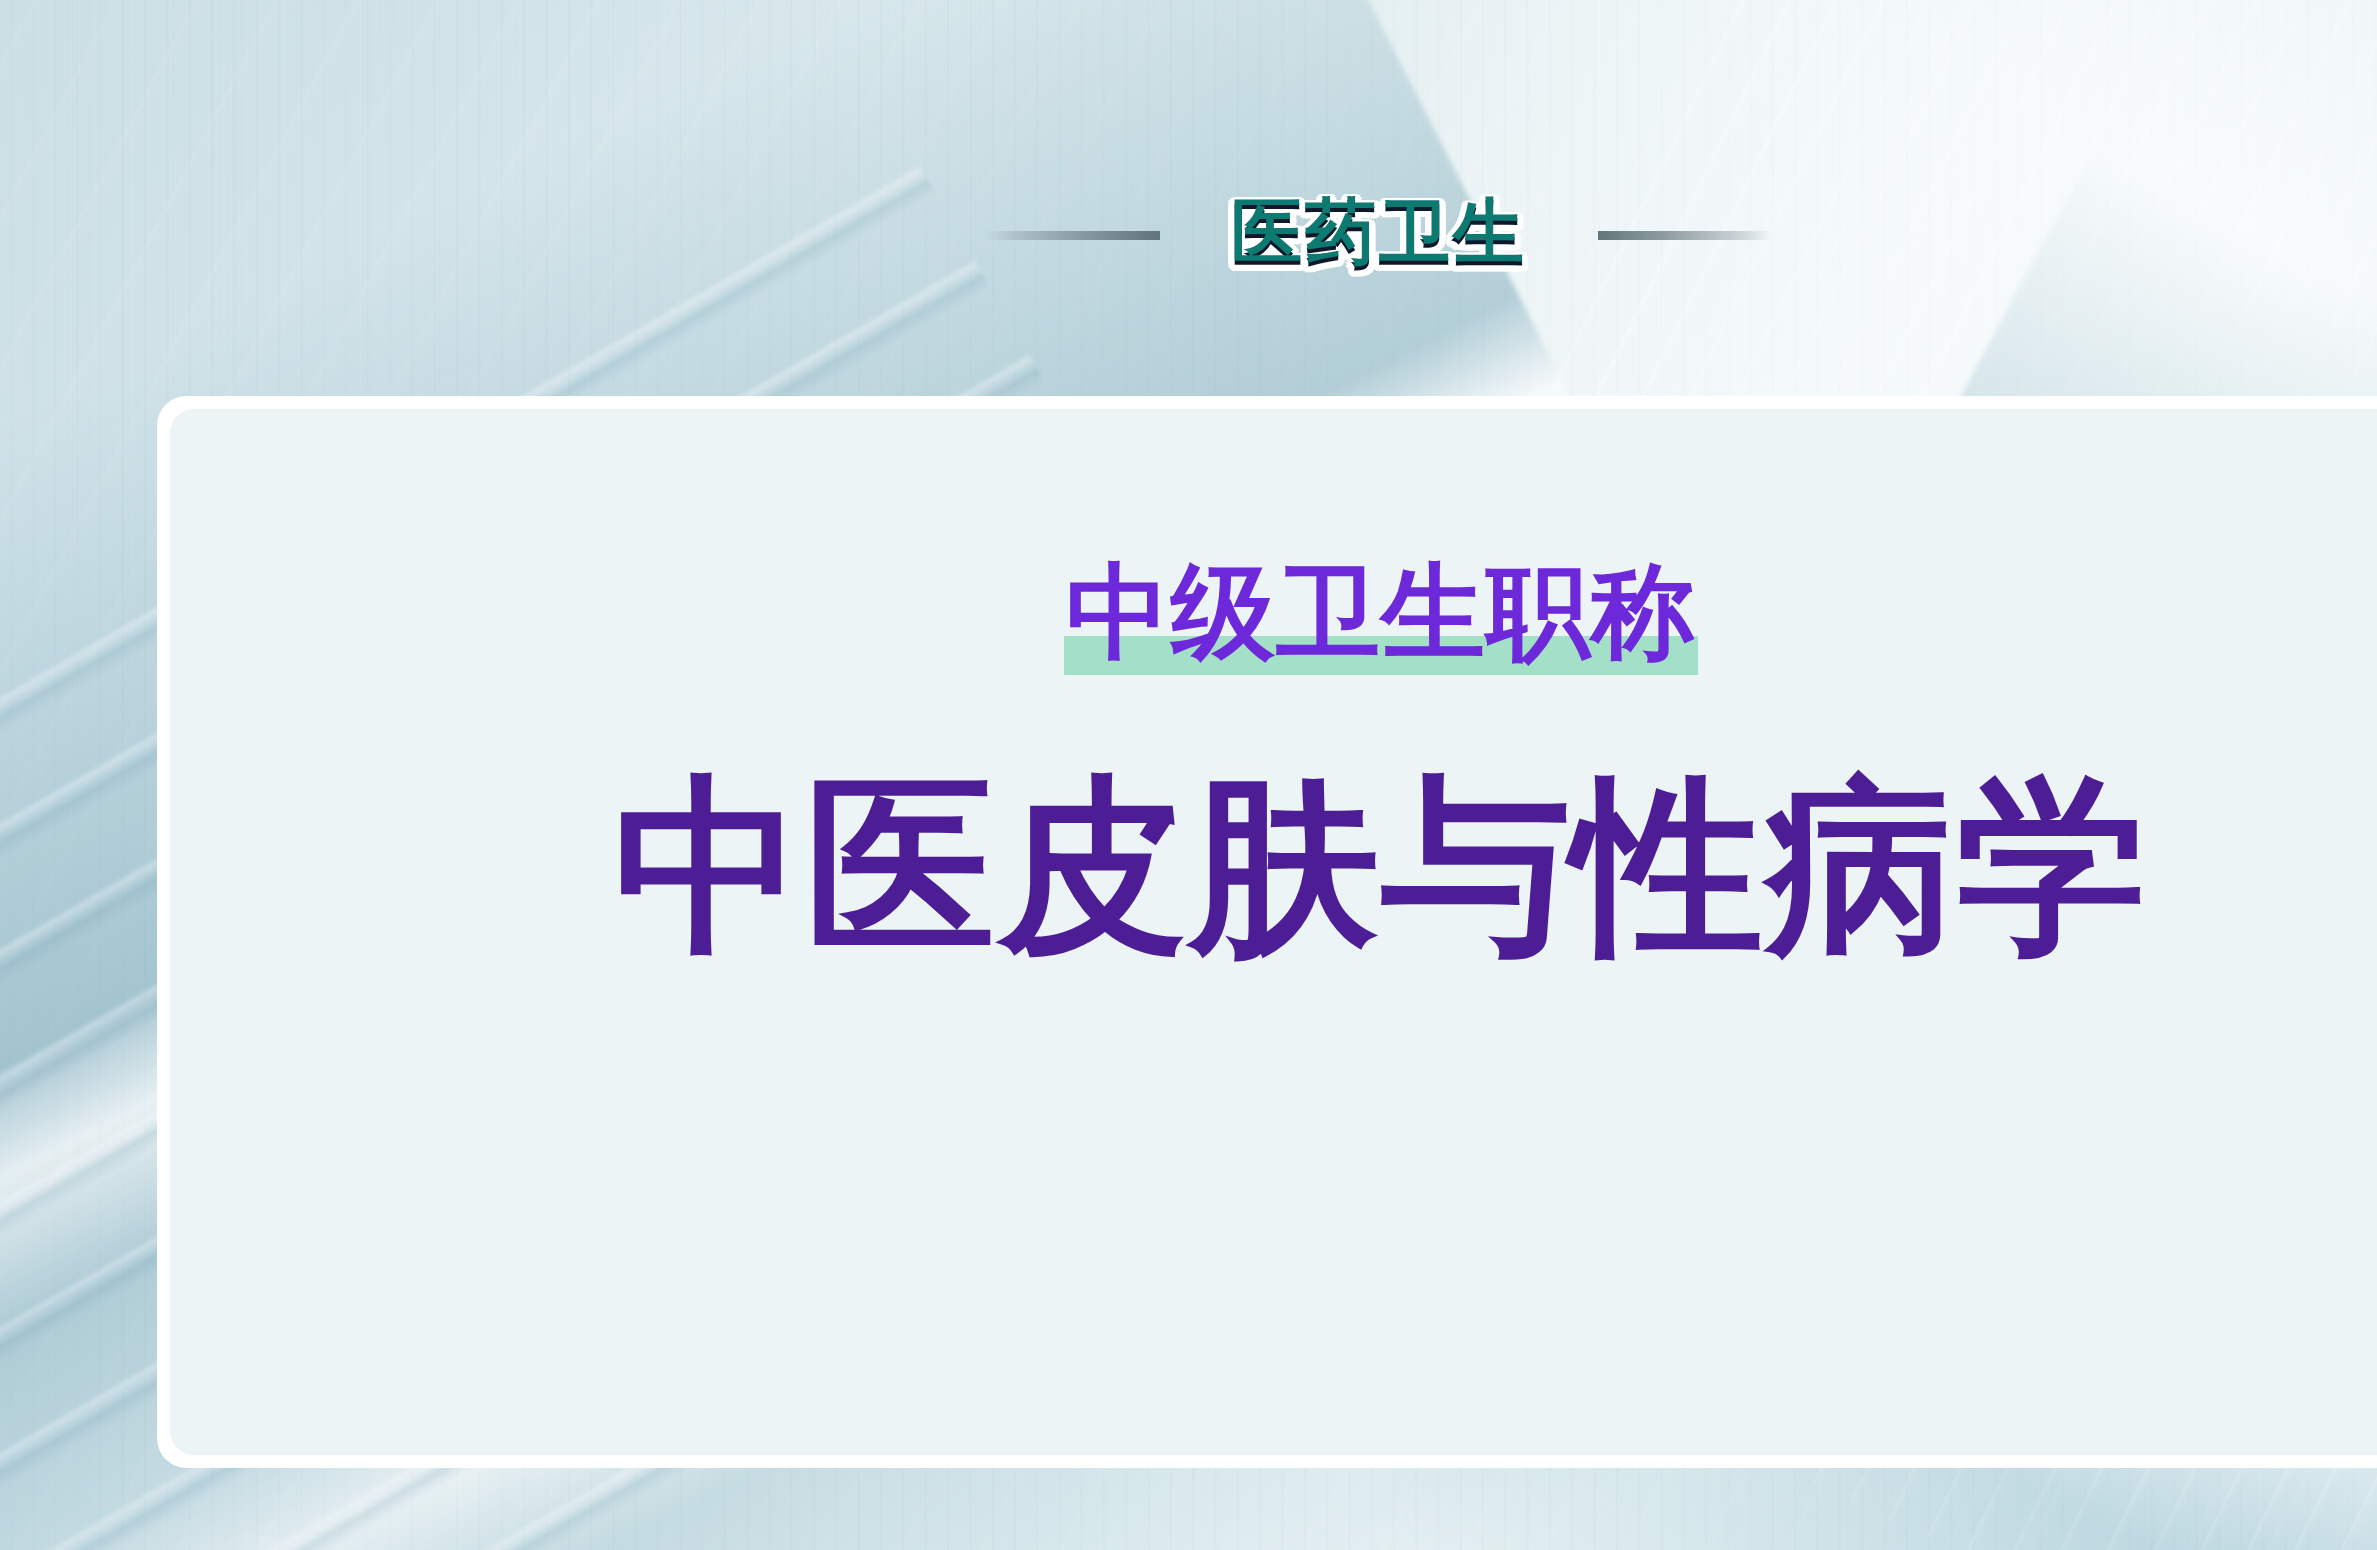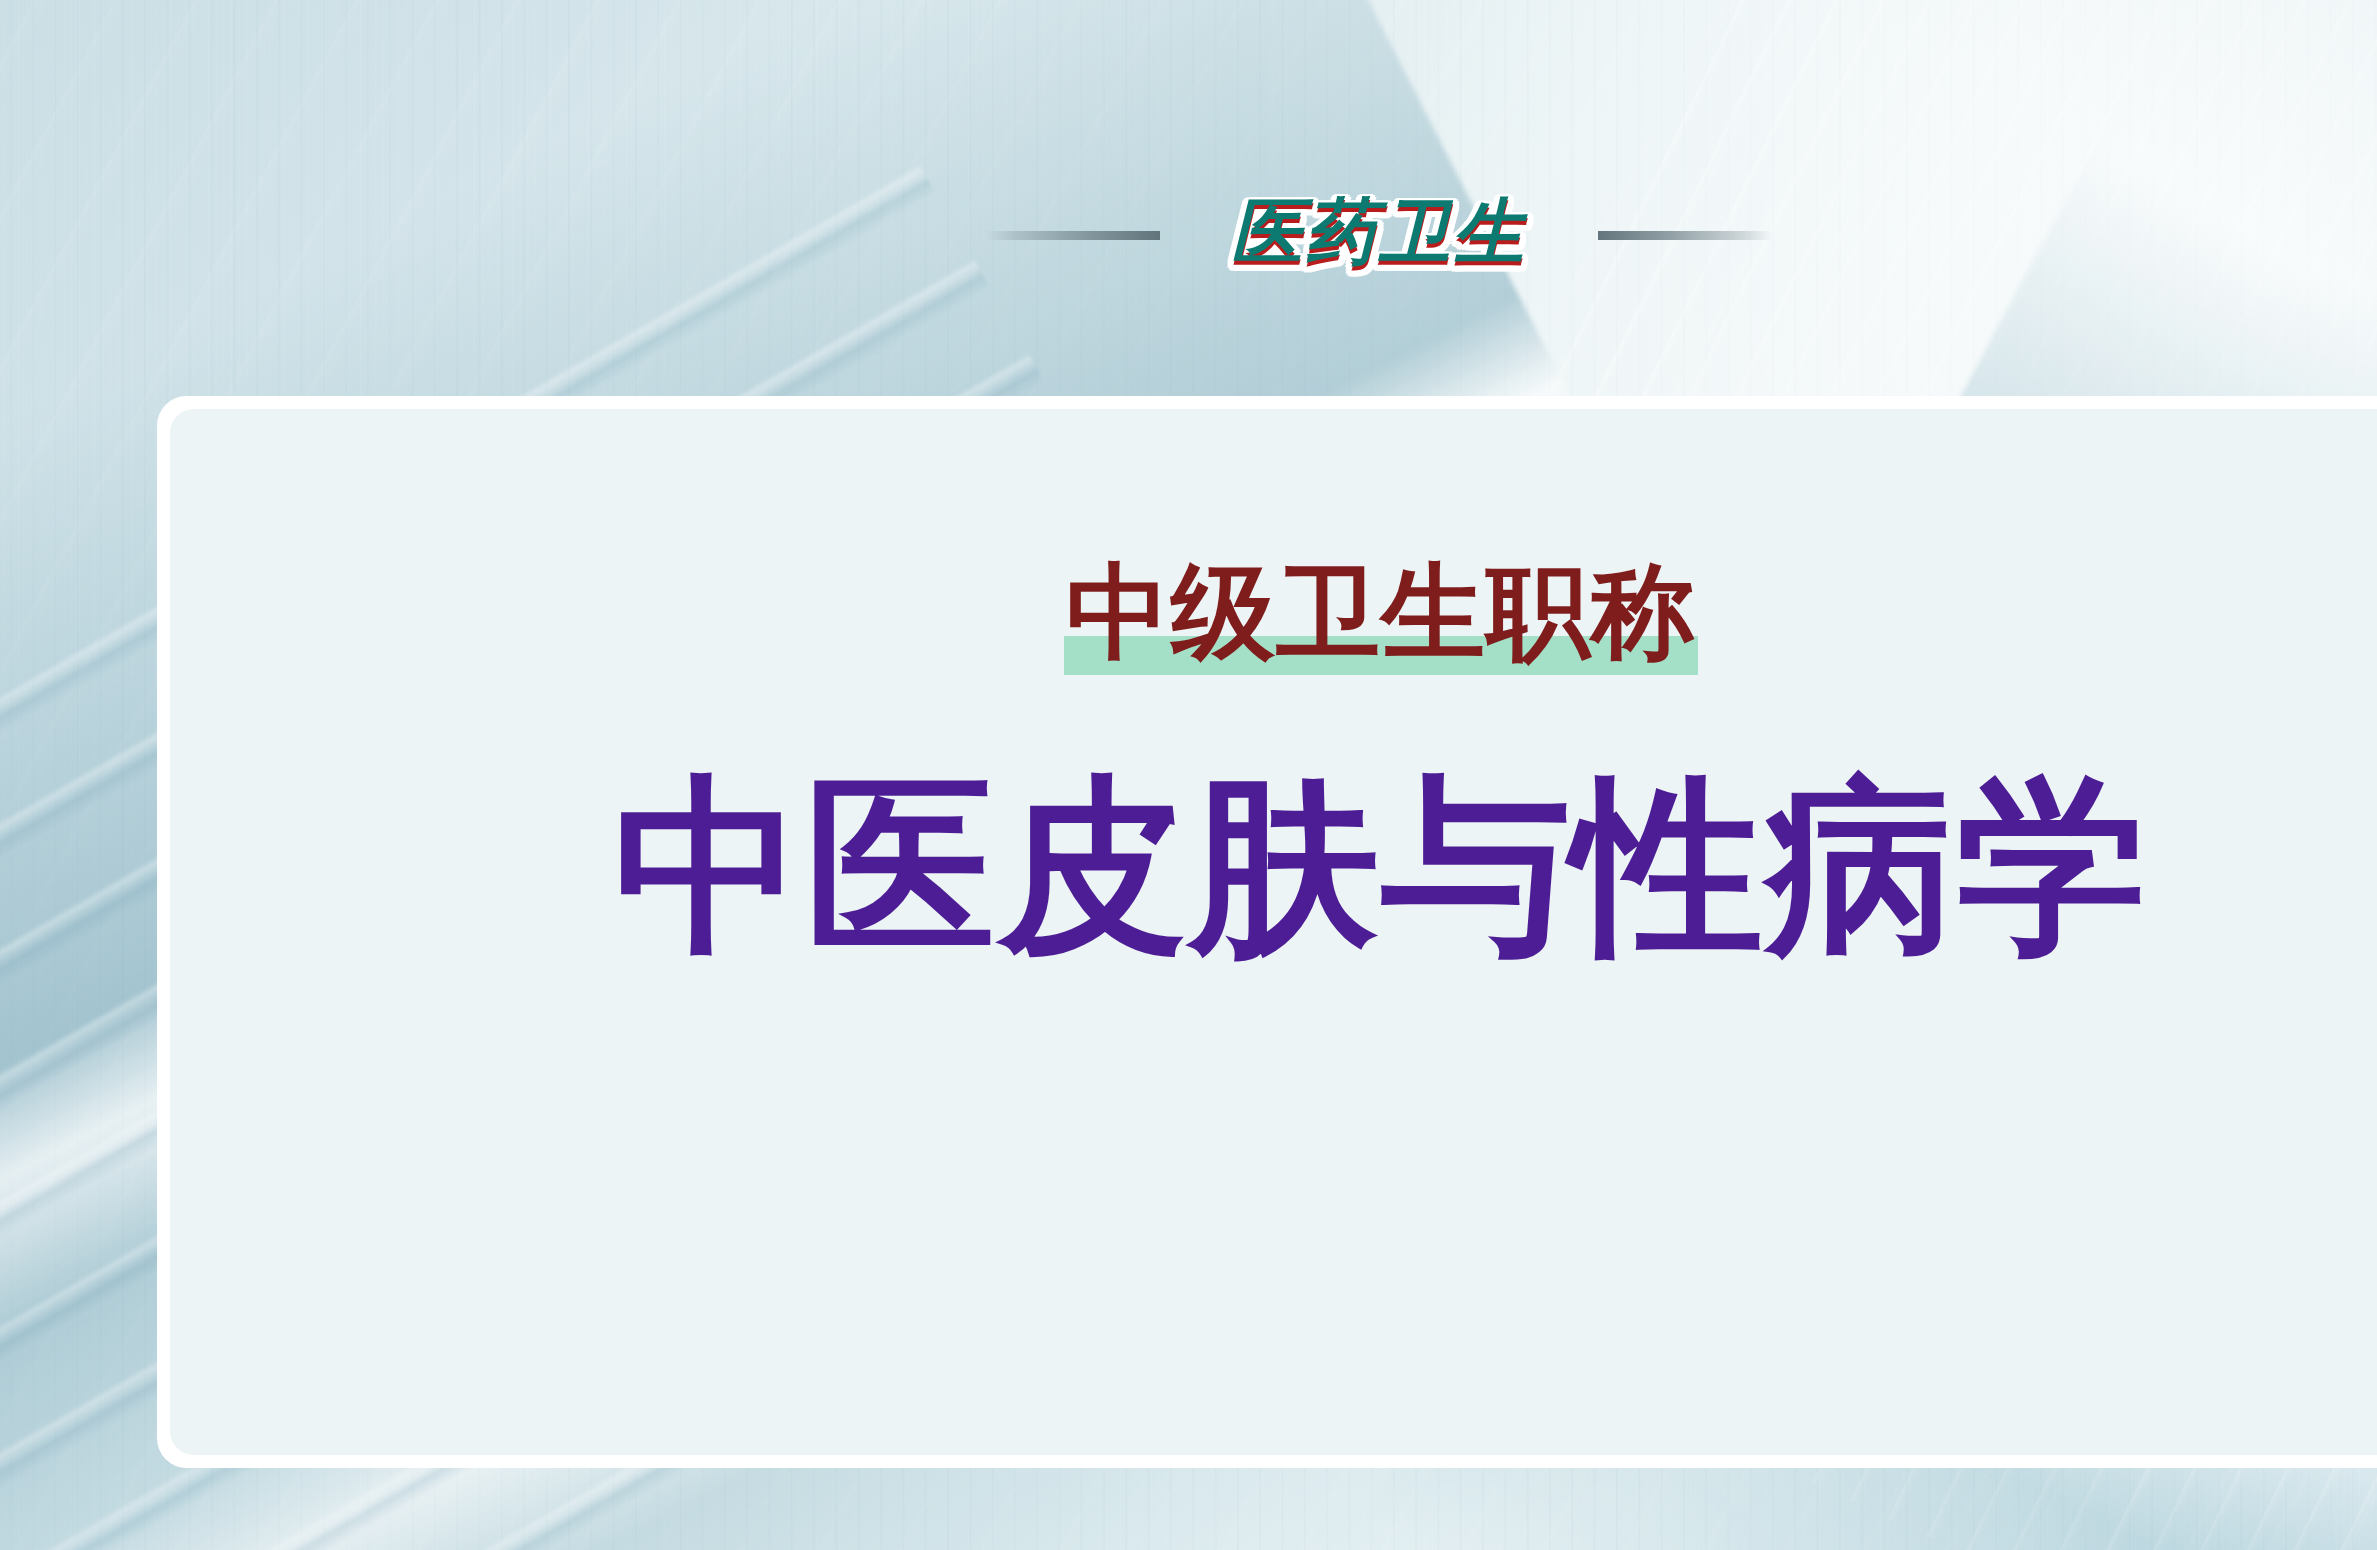--- a/index.html
+++ b/index.html
@@ -217,32 +217,31 @@
   .kicker {
     position: relative;
     font-size: 71px;
     font-weight: 700;
     line-height: 1;
     letter-spacing: 2.9px;
     white-space: nowrap;
   }
   .kicker .ink {
     position: relative;
-    color: #b91c1c;
+    color: #0f172a;
     -webkit-text-stroke: 0px transparent;
     text-shadow:
       -6.2px 0 0 #ffffff,  6.2px 0 0 #ffffff,
        0 -6.2px 0 #ffffff,  0 6.2px 0 #ffffff,
       -4.8px -4.8px 0 #ffffff, 4.8px -4.8px 0 #ffffff,
       -4.8px  4.8px 0 #ffffff, 4.8px  4.8px 0 #ffffff,
       -6.2px -2.9px 0 #ffffff, 6.2px -2.9px 0 #ffffff,
       -6.2px  2.9px 0 #ffffff, 6.2px  2.9px 0 #ffffff,
       -2.9px -6.2px 0 #ffffff,  2.9px -6.2px 0 #ffffff,
       -2.9px  6.2px 0 #ffffff,  2.9px  6.2px 0 #ffffff;
-    font-style: italic;
   }
   .kicker .ink::after {
     content: attr(data-echo);
     position: absolute;
     left: 0; top: 0;
     color: #0d7a72;
     text-shadow: none;
   }
 
   
@@ -273,21 +272,21 @@
     display: flex;
     align-items: center;
     justify-content: center;
   }
   .subtitle {
     position: relative;
     display: inline-block;
     font-size: 104px;
     font-weight: 700;
     line-height: 1;
-    color: #7f1d1d;
+    color: #6d28d9;
     letter-spacing: 1px;
     white-space: nowrap;
     padding: 0 2.9px;
   }
   .subtitle .hl {
     position: absolute;
     left: 1px;
     right: 1px;
     bottom: -11.4px;
     height: 39px;

